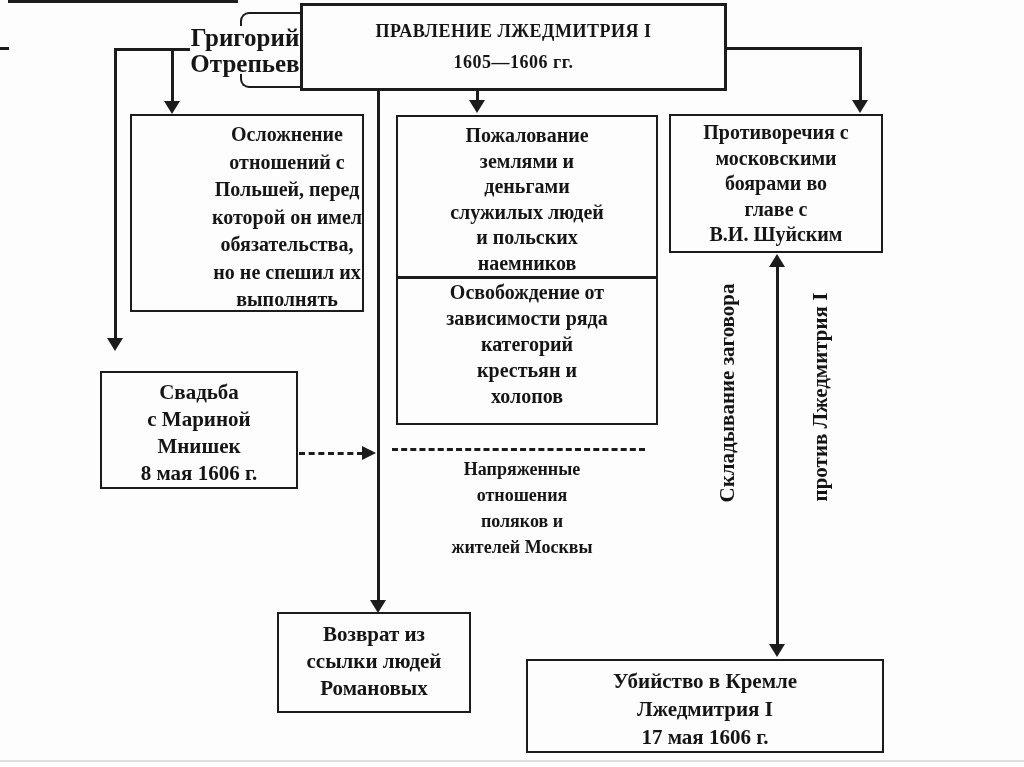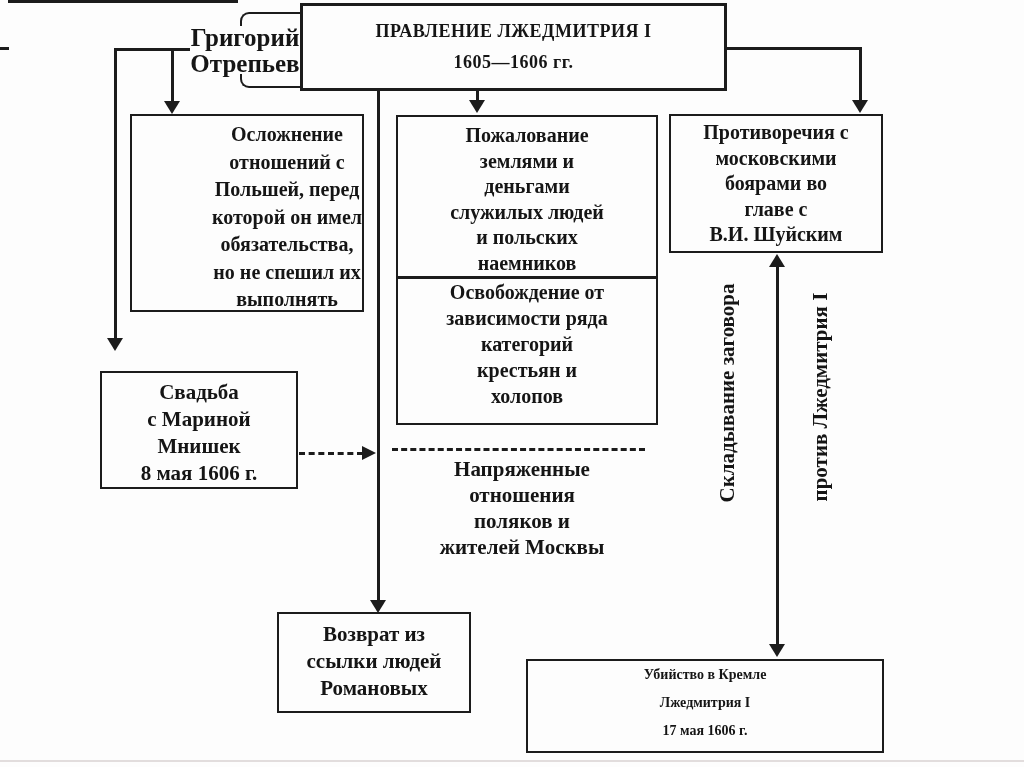--- a/index.html
+++ b/index.html
@@ -86,21 +86,21 @@
   <div class="txt" style="font-size:20px;line-height:26px;">Освобождение от
 зависимости ряда
 категорий
 крестьян и
 холопов</div>
 </div>
 
 <div class="dash" style="left:392px;top:448px;width:253px;"></div>
 <div class="dash" style="left:299px;top:452px;width:64px;"></div>
 <div class="arr right" style="left:362px;top:446px;"></div>
-<div class="abs txt" style="left:398px;top:456px;width:248px;font-size:21px;line-height:26px;">Напряженные
+<div class="abs txt" style="left:398px;top:456px;width:248px;font-size:18px;line-height:26px;">Напряженные
 отношения
 поляков и
 жителей Москвы</div>
 
 <div class="box" style="left:277px;top:612px;width:194px;height:101px;">
   <div class="txt" style="padding-top:7px;font-size:21px;line-height:27px;">Возврат из
 ссылки людей
 Романовых</div>
 </div>
 
@@ -112,16 +112,16 @@
 В.И. Шуйским</div>
 </div>
 
 <div class="arr up" style="left:769px;top:254px;"></div>
 <div class="vline" style="left:776px;top:265px;height:380px;"></div>
 <div class="arr down" style="left:769px;top:644px;"></div>
 <div class="abs txt rot" style="left:607px;top:380px;width:240px;height:26px;font-size:21px;line-height:26px;">Складывание заговора</div>
 <div class="abs txt rot" style="left:700px;top:384px;width:240px;height:26px;font-size:21px;line-height:26px;">против Лжедмитрия I</div>
 
 <div class="box" style="left:526px;top:659px;width:358px;height:94px;">
-  <div class="txt" style="padding-top:0;font-size:14px;line-height:28px;">Убийство в Кремле
+  <div class="txt" style="padding-top:6px;font-size:21px;line-height:28px;">Убийство в Кремле
 Лжедмитрия I
 17 мая 1606 г.</div>
 </div>
 
 </body></html>

